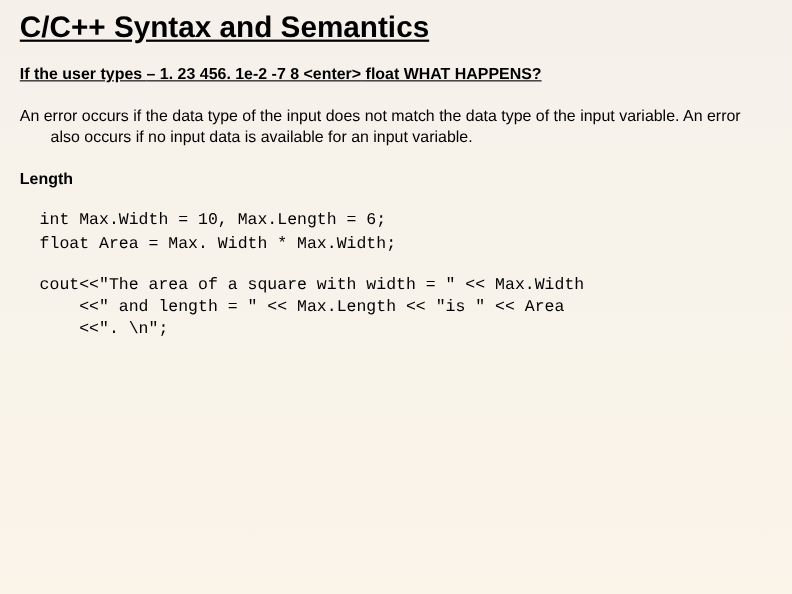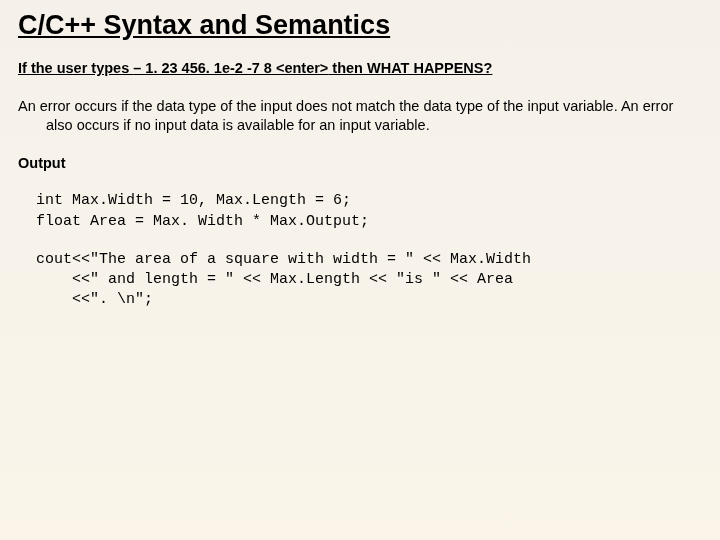--- a/index.html
+++ b/index.html
@@ -62,30 +62,30 @@
 </head>
 <body>
 
 <div class="slide">
 
   <h1 class="title">C/C++ Syntax and Semantics</h1>
 
   <div class="body">
 
     <div class="para">
-      <span class="bold-intro">If the user types  </span><span class="bold-intro">– 1. 23  456. 1e-2  -7  8 &lt;enter&gt;</span><span class="bold-intro">  then WHAT HAPPENS?</span>
+      <span class="bold-intro">If the user types  </span><span class="bold-intro">– 1. 23  456. 1e-2  -7  8 &lt;enter&gt;</span><span class="bold-intro">  float WHAT HAPPENS?</span>
     </div>
 
 
     <div class="para hang">An error occurs if the data type of the input does not match the data type of the input variable. An error also occurs if no input data is available for an input variable.</div>
 
     <div class="para">
-      <div class="out-heading">Output</div>
+      <div class="out-heading">Length</div>
     </div>
 
     <div class="para code-wrap"><span>int Max.Width = 10, Max.Length = 6;</span>
-<span>float Area = Max. Width * Max.Output;</span></div>
+<span>float Area = Max. Width * Max.Width;</span></div>
 
     <div class="para code-wrap"><span>cout&lt;&lt;"The area of a square with width = " &lt;&lt; Max.Width</span>
 <span class="indent">&lt;&lt;" and length = " &lt;&lt; Max.Length &lt;&lt; "is " &lt;&lt; Area</span><span class="indent">&lt;&lt;". \n";</span></div>
 
   </div>
 </div>
 
 </body></html>

